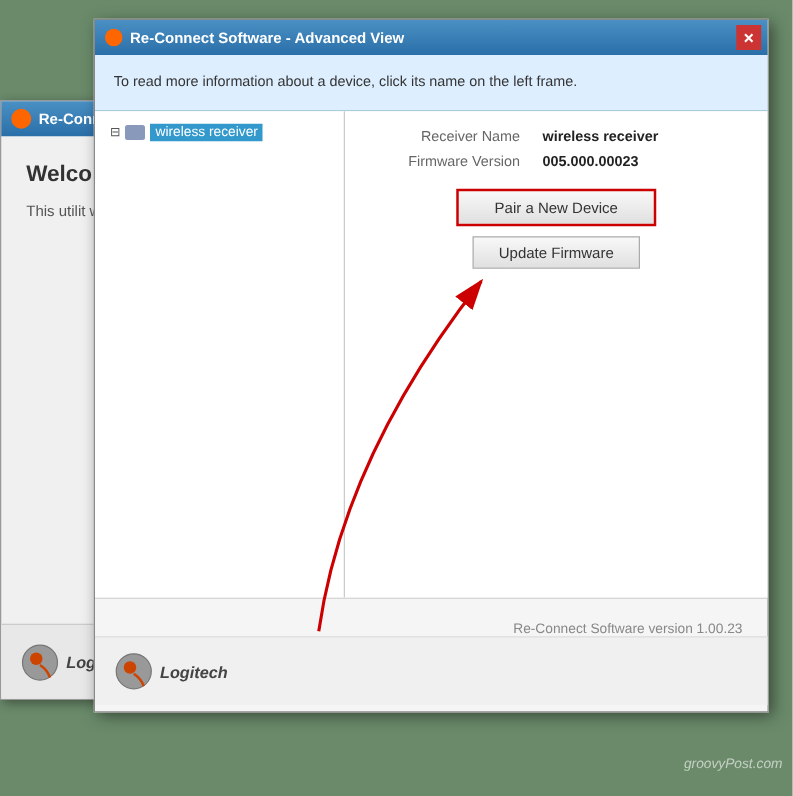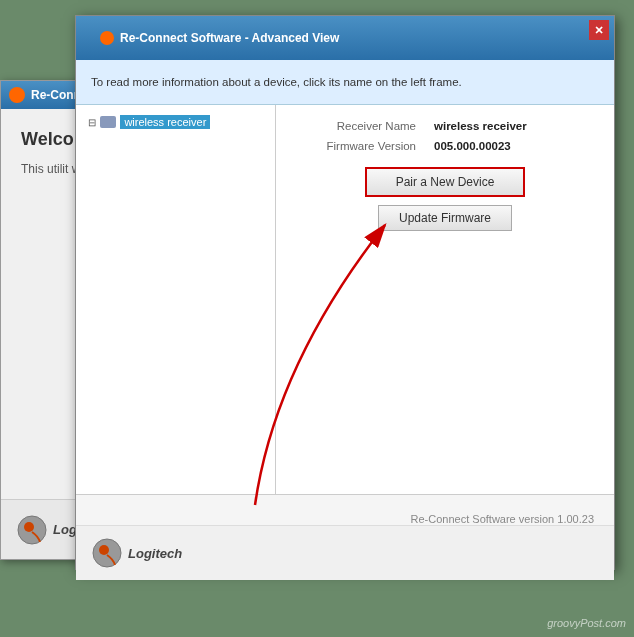--- a/index.html
+++ b/index.html
@@ -109,25 +109,25 @@
       position: absolute;
       left: 75px;
       top: 15px;
       width: 540px;
       height: 555px;
       background: #f5f5f5;
       border: 1px solid #888;
       box-shadow: 3px 3px 12px rgba(0,0,0,0.5);
     }
     .adv-titlebar {
-      height: 44px;
+      height: 28px;
       background: linear-gradient(to bottom, #4a90c4, #2a6fa8);
       display: flex;
       align-items: center;
-      padding: 0 24px;
+      padding: 0 8px;
       color: white;
       font-size: 12px;
       font-weight: bold;
       position: relative;
     }
     .adv-titlebar-icon {
       width: 14px;
       height: 14px;
       margin-right: 6px;
       background: #ff6600;
@@ -276,21 +276,21 @@
       left: 75px;
       top: 15px;
       width: 540px;
       height: 555px;
       pointer-events: none;
     }
 
     
     .watermark {
       position: absolute;
-      bottom: 8px;
+      bottom: 20px;
       right: 8px;
       font-size: 11px;
       color: rgba(255,255,255,0.6);
       font-style: italic;
     }
   </style>
 </head>
 <body>
 
 <div class="bg-window">

